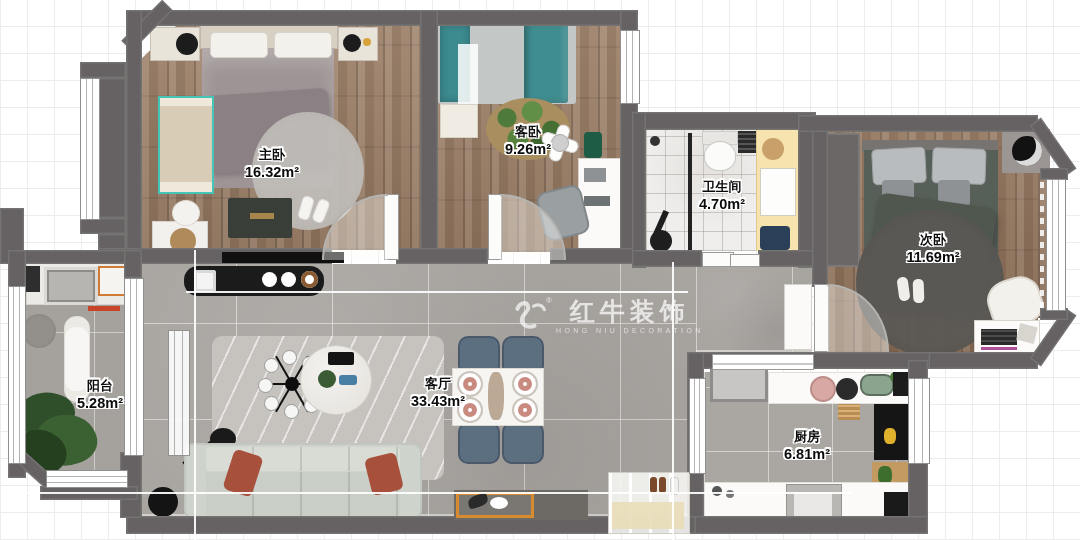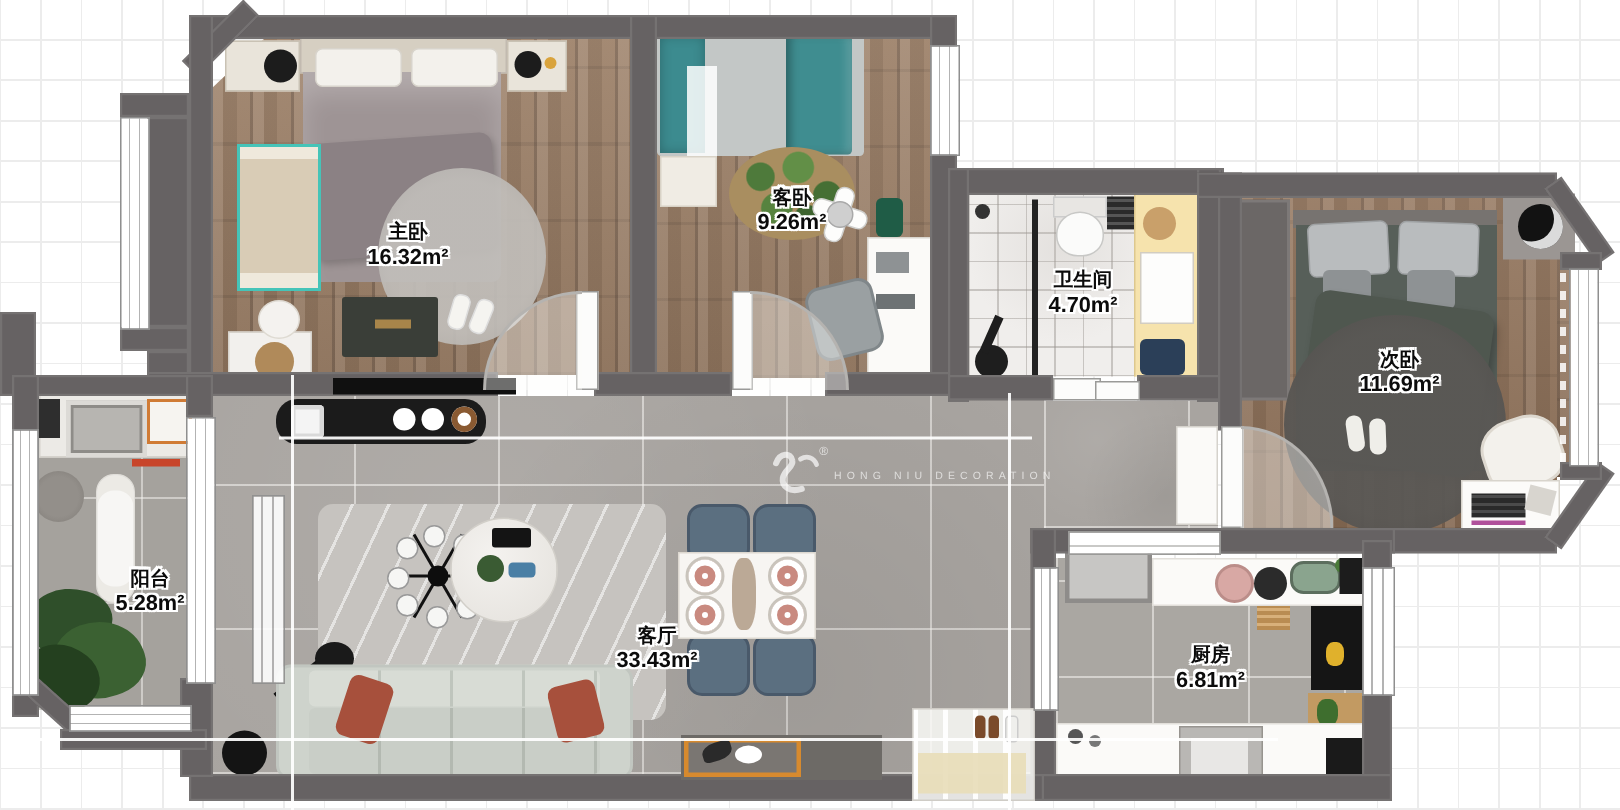--- a/index.html
+++ b/index.html
@@ -303,20 +303,21 @@
 
   <div class="f wm" style="left:512px;top:298px;">
     <span style="position:relative;display:inline-block;width:36px;height:36px;">
       <svg width="36" height="36" viewBox="0 0 40 40" style="opacity:.8;">
         <path d="M6 12 C9 4 17 4 18 10 C19 15 12 17 11 23 C10 29 16 34 25 31" stroke="#ffffff" fill="none" stroke-width="4.5" stroke-linecap="round"></path>
         <path d="M24 9 C29 6 34 8 36 13" stroke="#ffffff" fill="none" stroke-width="3.5" stroke-linecap="round"></path>
       </svg>
       <span class="wm-reg" style="position:absolute;top:-2px;right:-4px;">®</span>
     </span>
     <span style="display:flex;flex-direction:column;align-items:center;">
+      <span class="wm-title">红牛装饰</span>
       <span class="wm-sub">HONG NIU DECORATION</span>
     </span>
   </div>
 
   <div class="f room-label" style="left:272px;top:149px;margin-top:15px;">
     <span class="nm">主卧</span>
     <span class="ar">16.32m²</span>
   </div>
   <div class="f room-label" style="left:528px;top:141px;">
     <span class="nm">客卧</span>
@@ -327,21 +328,21 @@
     <span class="ar">4.70m²</span>
   </div>
   <div class="f room-label" style="left:933px;top:249px;">
     <span class="nm">次卧</span>
     <span class="ar">11.69m²</span>
   </div>
   <div class="f room-label" style="left:100px;top:395px;">
     <span class="nm">阳台</span>
     <span class="ar">5.28m²</span>
   </div>
-  <div class="f room-label" style="left:438px;top:393px;margin-top:40px;">
+  <div class="f room-label" style="left:438px;top:393px;">
     <span class="nm">客厅</span>
     <span class="ar">33.43m²</span>
   </div>
   <div class="f room-label" style="left:807px;top:446px;">
     <span class="nm">厨房</span>
     <span class="ar">6.81m²</span>
   </div>
 </div>
 
 </body></html>

